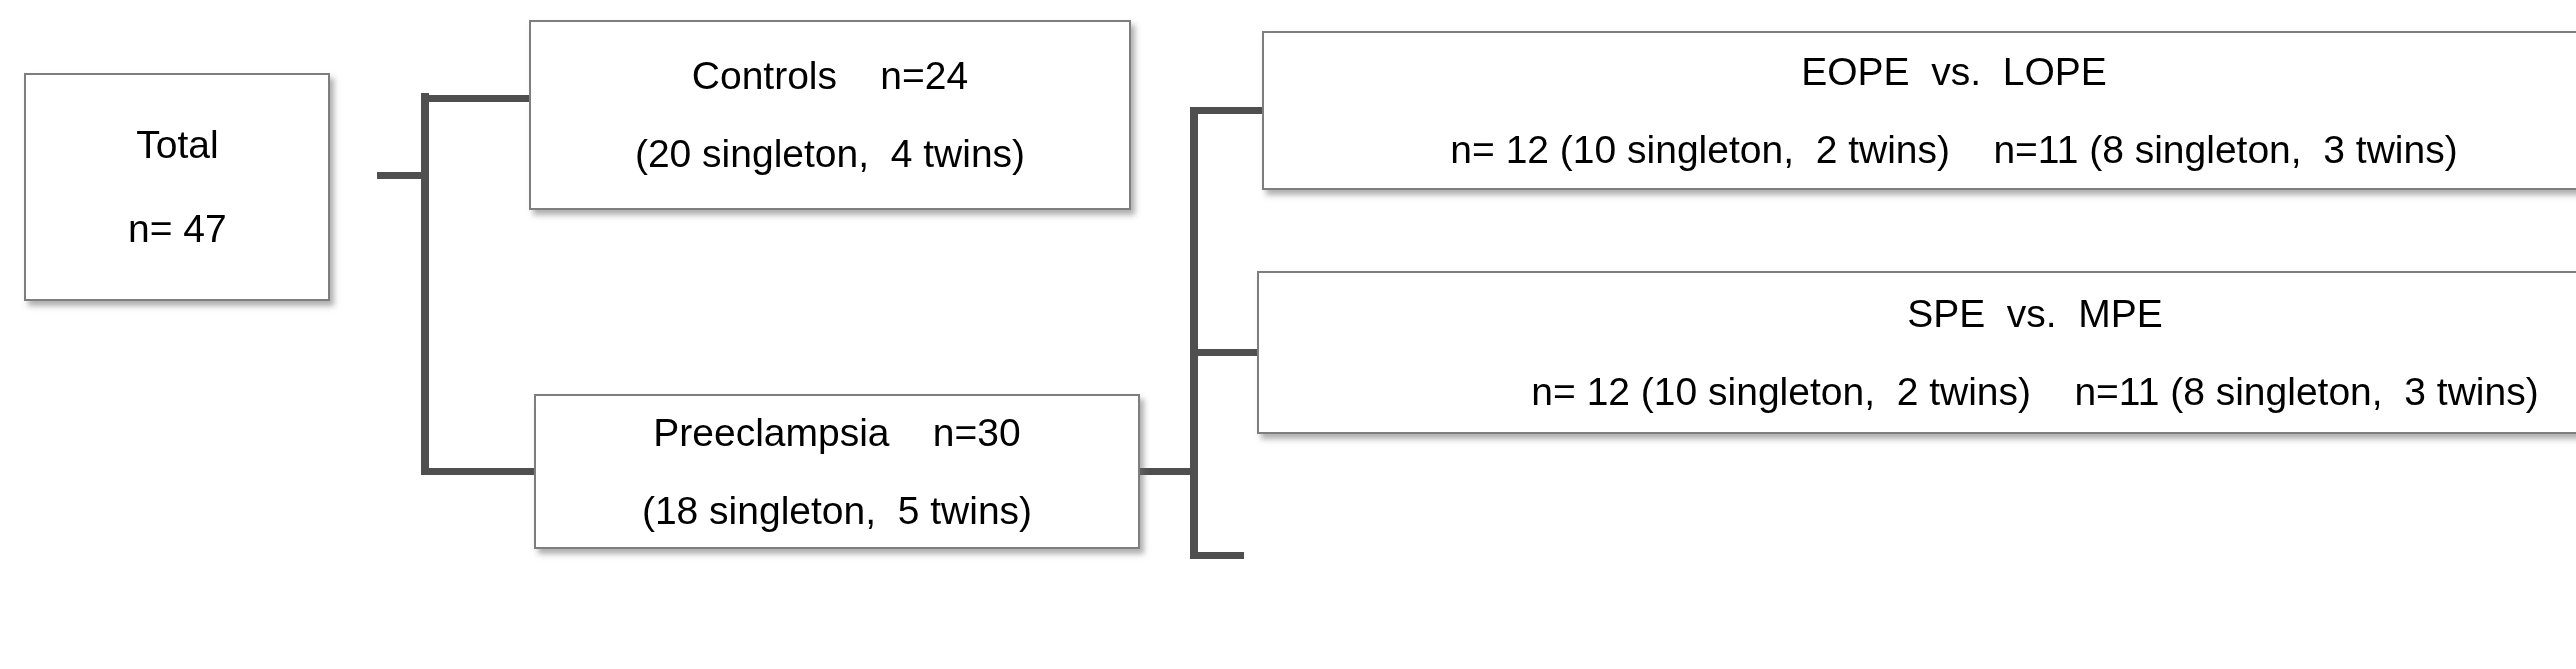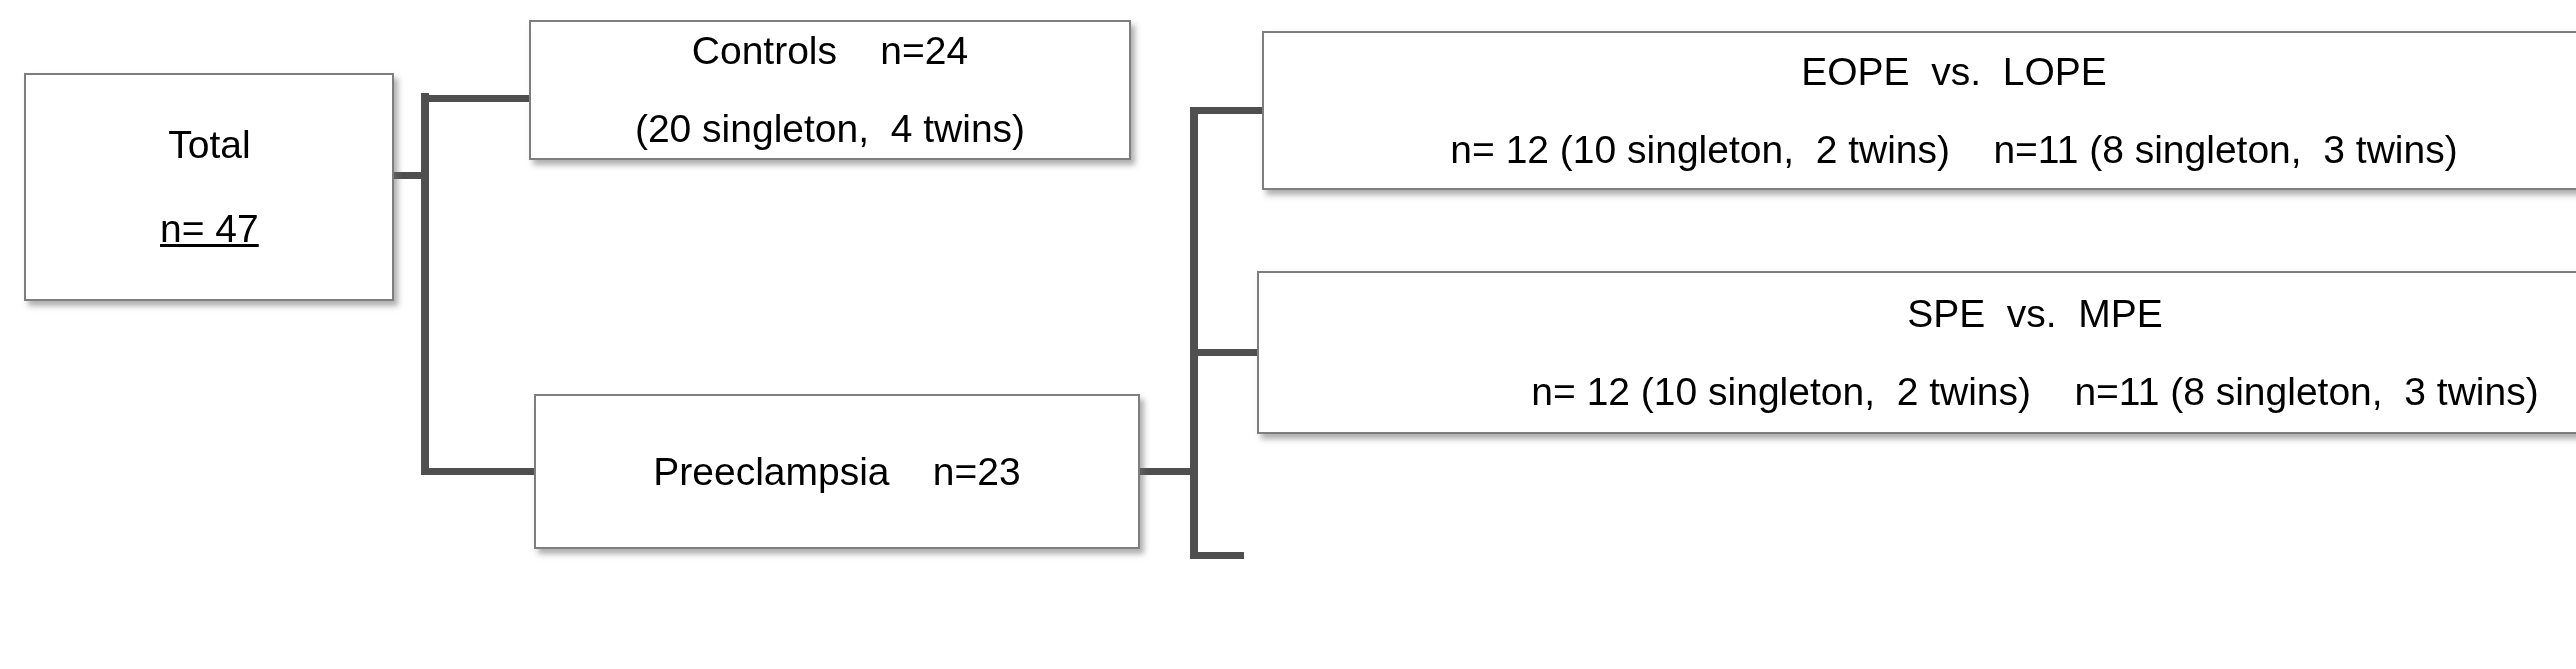--- a/index.html
+++ b/index.html
@@ -17,24 +17,24 @@
   .node{
     position:absolute;
     background:#ffffff;
     border:2.4px solid var(--box-border);
     box-shadow:4.1px 4.9px 5.7px rgba(110,110,110,.55);
     display:flex;flex-direction:column;align-items:center;justify-content:center;
     font-size:39px;line-height:50px;text-align:center;white-space:pre;
     color:var(--text);
   }
   .line-gap{margin-top:28px;}
-  .line-gap-lg{margin-top:34px;text-decoration:underline;}
+  .line-gap-lg{margin-top:34px;}
 
-  #node-total        {left:24.4px;  top:73px;  width:370px;  height:228px;}
-  #node-controls     {left:529px; top:20.3px;  width:602px;  height:140px;}
+  #node-total        {left:24.4px;  top:73px;  width:306px;  height:228px;}
+  #node-controls     {left:529px; top:20.3px;  width:602px;  height:190px;}
   #node-preeclampsia {left:534px; top:394px; width:606px;  height:155px;}
   #node-eope         {left:1262px;top:31px;  width:1384px; height:159px;}
   #node-spe          {left:1257px;top:271px; width:1556px; height:163px;}
   #node-iugr         {left:1244px;top:482px; width:534px;  height:151px;}
 
   
   .h-line,.v-line{position:absolute;background:var(--connector);}
   .h-line{height:7.3px;}
   .v-line{width:8.1px;}
 
@@ -67,21 +67,22 @@
     <span>Total</span>
     <span class="line-gap-lg">n= 47</span>
   </div>
 
   <div class="node" id="node-controls">
     <span>Controls    n=24</span>
     <span class="line-gap">(20 singleton,  4 twins)</span>
   </div>
 
   <div class="node" id="node-preeclampsia">
-    <span>Preeclampsia    n=23</span>
+    <span>Preeclampsia    n=30</span>
+    <span class="line-gap">(18 singleton,  5 twins)</span>
   </div>
 
   <div class="node" id="node-eope">
     <span>EOPE  vs.  LOPE</span>
     <span class="line-gap">n= 12 (10 singleton,  2 twins)    n=11 (8 singleton,  3 twins)</span>
   </div>
 
   <div class="node" id="node-spe">
     <span>SPE  vs.  MPE</span>
     <span class="line-gap">n= 12 (10 singleton,  2 twins)    n=11 (8 singleton,  3 twins)</span>

